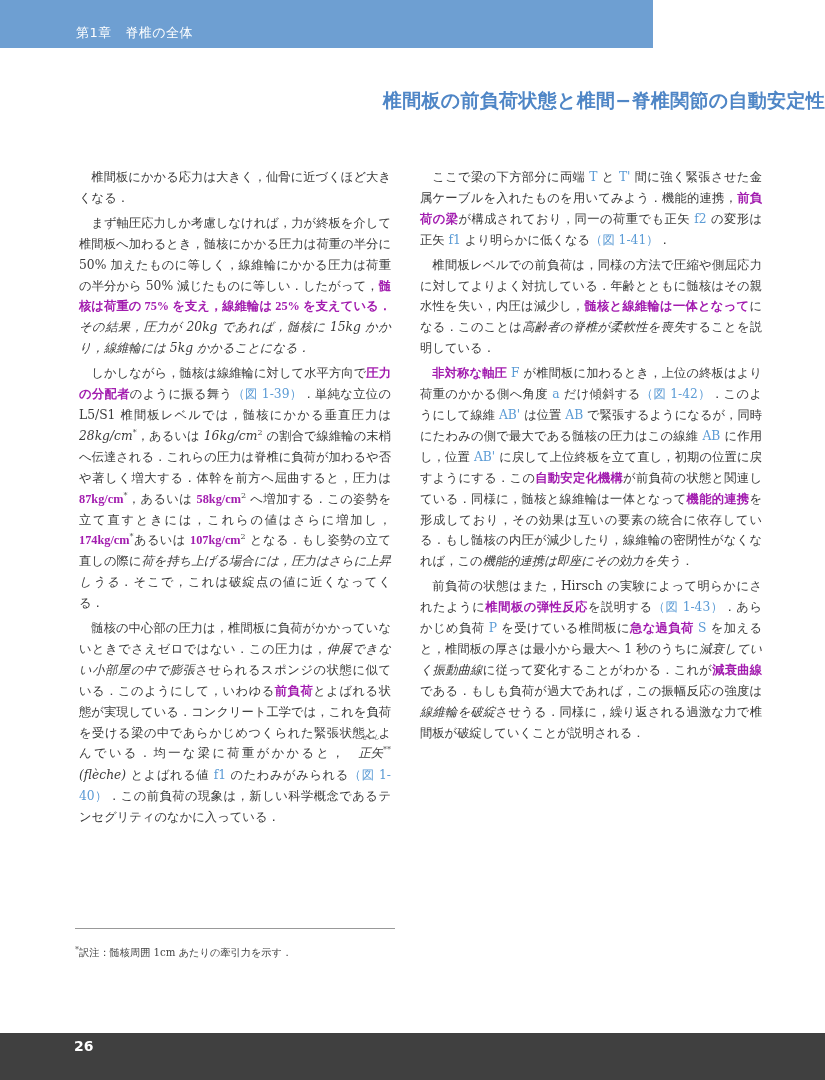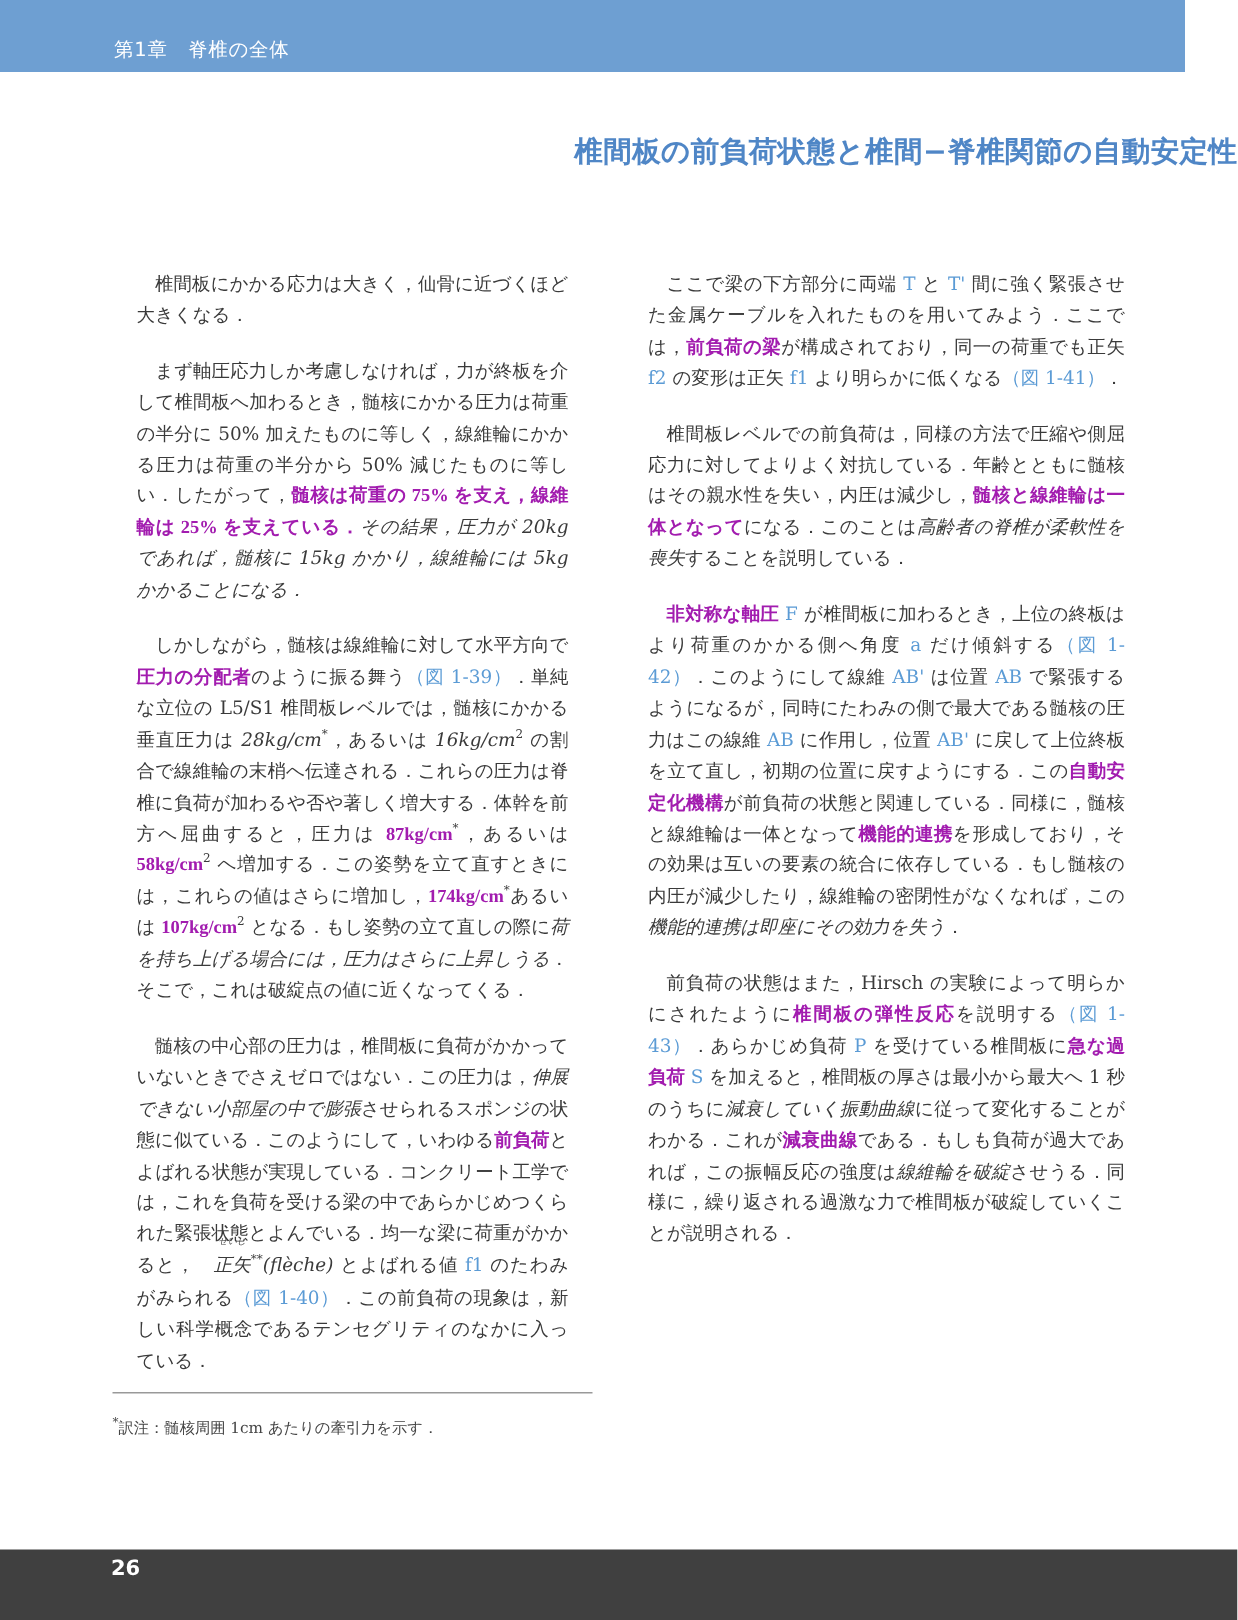--- a/index.html
+++ b/index.html
@@ -3,40 +3,40 @@
 <meta charset="utf-8">
 <style>
   html, body { margin: 0; padding: 0; }
   body {
     width: 825px; height: 1080px; position: relative; overflow: hidden;
     background: #ffffff;
     font-family: "DejaVu Serif", "Liberation Serif", serif;
     color: #3a3a3a;
   }
   .header-bar {
-    position: absolute; left: 0; top: 0; width: 790px; height: 48px;
+    position: absolute; left: 0; top: 0; width: 653px; height: 48px;
     background: #6e9fd2;
   }
   .header-bar .chapter {
     position: absolute; left: 76px; top: 24px;
     font-family: "DejaVu Sans", "Liberation Sans", sans-serif;
     font-size: 13px; color: #ffffff; letter-spacing: 0.5px;
   }
   .page-title {
     position: absolute; left: 0; top: 88px; width: 825px; text-align: right;
     font-family: "DejaVu Sans", "Liberation Sans", sans-serif;
     font-weight: bold; font-size: 19px; color: #4f86c6; letter-spacing: 0.3px;
   }
   .col {
     position: absolute; top: 163px;
     font-size: 12.3px; line-height: 20.9px; text-align: justify;
   }
   .col.left { left: 75px; width: 320px; }
   .col.right { left: 416px; width: 350px; }
-  .col p { margin: 16px; text-indent: 1em; }
+  .col p { margin: 4px; text-indent: 1em; }
   .b { font-family: Liberation Serif, serif; font-weight: bold; color: #a21caf; }
   .i { font-style: italic; }
   .ref { color: #5b9bd5; }
   .sup { font-size: 8px; vertical-align: super; line-height: 0; }
   .ruby { position: relative; display: inline-block; font-family: Liberation Mono, monospace; }
   .ruby .rt { position: absolute; top: -9px; left: 0; width: 100%; text-align: center; font-size: 6px; line-height: 6px; }
   .footnotes {
     position: absolute; left: 75px; top: 928px; width: 320px;
     border-top: 1px solid #999; padding-top: 16px;
     font-size: 10.2px; line-height: 15px; color: #444;
@@ -62,21 +62,21 @@
 <div class="page-title">椎間板の前負荷状態と椎間−脊椎関節の自動安定性</div>
 
 <div class="col left">
   <p>椎間板にかかる応力は大きく，仙骨に近づくほど大きくなる．</p>
   <p><span>まず軸圧応力しか考慮しなければ，力が終板を介して椎間板へ加わるとき，髄核にかかる圧力は荷重の半分に 50% 加えたものに等しく，線維輪にかかる圧力は荷重の半分から 50% 減じたものに等しい．したがって，</span><span class="b">髄核は荷重の 75% を支え，線維輪は 25% を支えている．</span><span class="i">その結果，圧力が 20kg であれば，髄核に 15kg かかり，線維輪には 5kg かかることになる．</span></p>
   <p><span>しかしながら，髄核は線維輪に対して水平方向で</span><span class="b">圧力の分配者</span><span>のように振る舞う</span><span class="ref">（図 1-39）</span><span>．単純な立位の L5/S1 椎間板レベルでは，髄核にかかる垂直圧力は </span><span class="i">28kg/cm</span><span class="sup">*</span><span>，あるいは </span><span class="i">16kg/cm</span><span class="sup">2</span><span> の割合で線維輪の末梢へ伝達される．これらの圧力は脊椎に負荷が加わるや否や著しく増大する．体幹を前方へ屈曲すると，圧力は </span><span class="b">87kg/cm</span><span class="sup">*</span><span>，あるいは </span><span class="b">58kg/cm</span><span class="sup">2</span><span> へ増加する．この姿勢を立て直すときには，これらの値はさらに増加し，</span><span class="b">174kg/cm</span><span class="sup">*</span><span>あるいは </span><span class="b">107kg/cm</span><span class="sup">2</span><span> となる．もし姿勢の立て直しの際に</span><span class="i">荷を持ち上げる場合には，圧力はさらに上昇しうる</span><span>．そこで，これは破綻点の値に近くなってくる．</span></p>
   <p><span>髄核の中心部の圧力は，椎間板に負荷がかかっていないときでさえゼロではない．この圧力は，</span><span class="i">伸展できない小部屋の中で膨張</span><span>させられるスポンジの状態に似ている．このようにして，いわゆる</span><span class="b">前負荷</span><span>とよばれる状態が実現している．コンクリート工学では，これを負荷を受ける梁の中であらかじめつくられた緊張状態とよんでいる．均一な梁に荷重がかかると，</span><span class="ruby i"><span class="rt">せいし</span><span>正矢</span></span><span class="sup">**</span><span class="i">(flèche)</span><span> とよばれる値 </span><span class="ref">f1</span><span> のたわみがみられる</span><span class="ref">（図 1-40）</span><span>．この前負荷の現象は，新しい科学概念であるテンセグリティのなかに入っている．</span></p>
 </div>
 
 <div class="col right">
-  <p><span>ここで梁の下方部分に両端 </span><span class="ref">T</span><span> と </span><span class="ref">T'</span><span> 間に強く緊張させた金属ケーブルを入れたものを用いてみよう．ここでは，</span><span class="b">前負荷の梁</span><span>が構成されており，同一の荷重でも正矢 </span><span class="ref">f2</span><span> の変形は正矢 </span><span class="ref">f1</span><span> より明らかに低くなる</span><span class="ref">（図 1-41）</span><span>．</span></p>
+  <p><span>ここで梁の下方部分に両端 </span><span class="ref">T</span><span> と </span><span class="ref">T'</span><span> 間に強く緊張させた金属ケーブルを入れたものを用いてみよう．機能的連携，</span><span class="b">前負荷の梁</span><span>が構成されており，同一の荷重でも正矢 </span><span class="ref">f2</span><span> の変形は正矢 </span><span class="ref">f1</span><span> より明らかに低くなる</span><span class="ref">（図 1-41）</span><span>．</span></p>
   <p><span>椎間板レベルでの前負荷は，同様の方法で圧縮や側屈応力に対してよりよく対抗している．年齢とともに髄核はその親水性を失い，内圧は減少し，</span><span class="b">髄核と線維輪は一体となって</span><span>になる．このことは</span><span class="i">高齢者の脊椎が柔軟性を喪失</span><span>することを説明している．</span></p>
   <p><span class="b">非対称な軸圧</span><span class="ref"> F</span><span> が椎間板に加わるとき，上位の終板はより荷重のかかる側へ角度 </span><span class="ref">a</span><span> だけ傾斜する</span><span class="ref">（図 1-42）</span><span>．このようにして線維 </span><span class="ref">AB'</span><span> は位置 </span><span class="ref">AB</span><span> で緊張するようになるが，同時にたわみの側で最大である髄核の圧力はこの線維 </span><span class="ref">AB</span><span> に作用し，位置 </span><span class="ref">AB'</span><span> に戻して上位終板を立て直し，初期の位置に戻すようにする．この</span><span class="b">自動安定化機構</span><span>が前負荷の状態と関連している．同様に，髄核と線維輪は一体となって</span><span class="b">機能的連携</span><span>を形成しており，その効果は互いの要素の統合に依存している．もし髄核の内圧が減少したり，線維輪の密閉性がなくなれば，この</span><span class="i">機能的連携は即座にその効力を失う</span><span>．</span></p>
   <p><span>前負荷の状態はまた，Hirsch の実験によって明らかにされたように</span><span class="b">椎間板の弾性反応</span><span>を説明する</span><span class="ref">（図 1-43）</span><span>．あらかじめ負荷 </span><span class="ref">P</span><span> を受けている椎間板に</span><span class="b">急な過負荷</span><span class="ref"> S</span><span> を加えると，椎間板の厚さは最小から最大へ 1 秒のうちに</span><span class="i">減衰していく振動曲線</span><span>に従って変化することがわかる．これが</span><span class="b">減衰曲線</span><span>である．もしも負荷が過大であれば，この振幅反応の強度は</span><span class="i">線維輪を破綻</span><span>させうる．同様に，繰り返される過激な力で椎間板が破綻していくことが説明される．</span></p>
 </div>
 
 <div class="footnotes">
   <p class="fn"><span class="sup">*</span><span>訳注：髄核周囲 1cm あたりの牽引力を示す．</span></p>
 </div>
 
 <div class="footer-bar">

